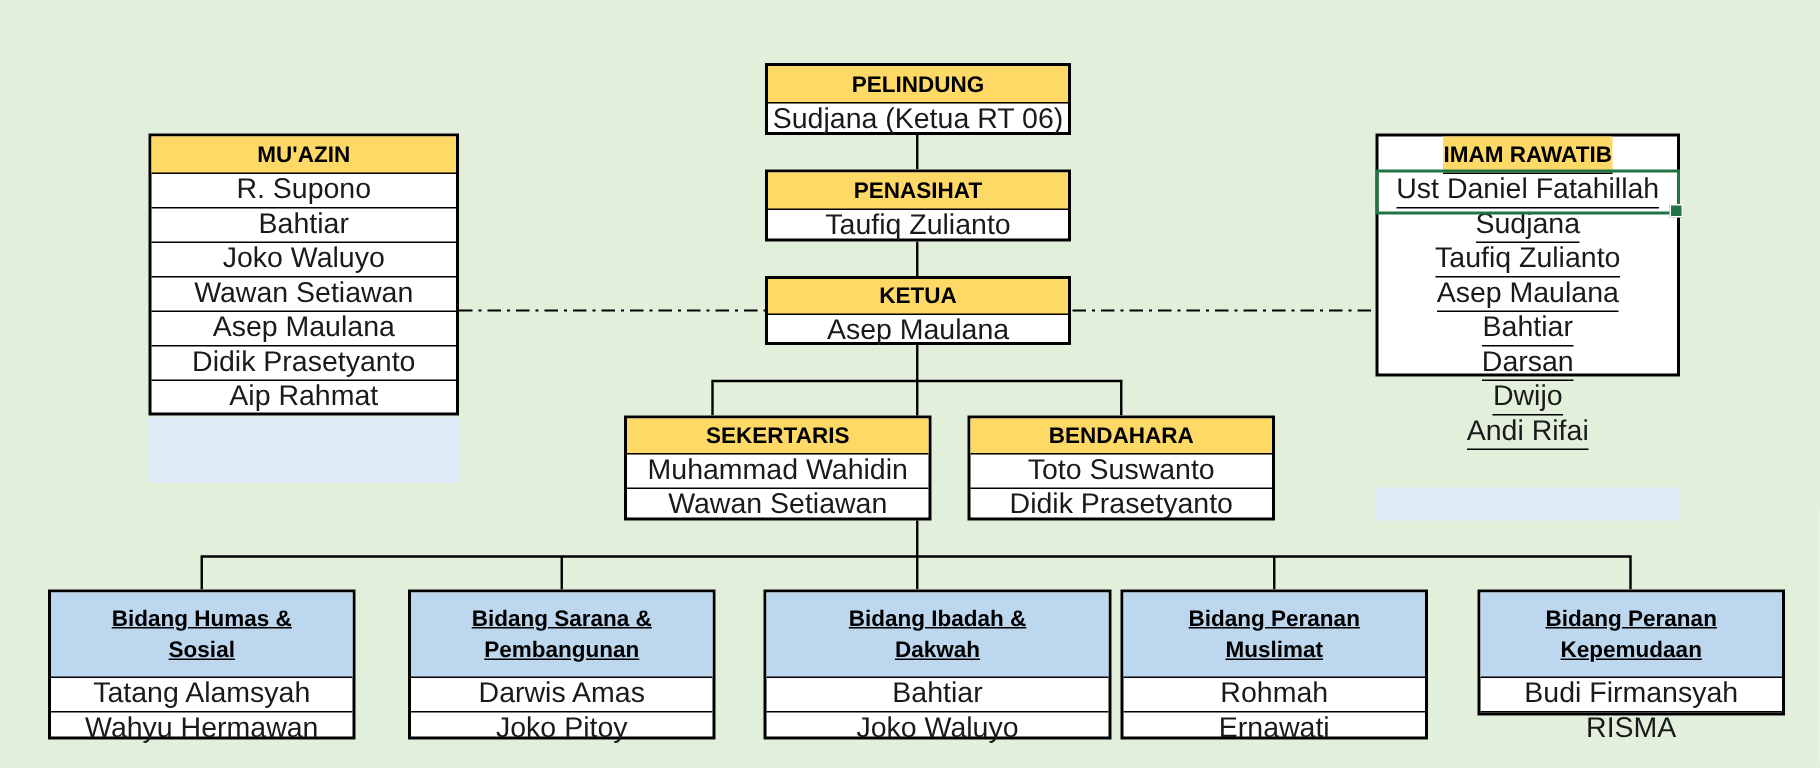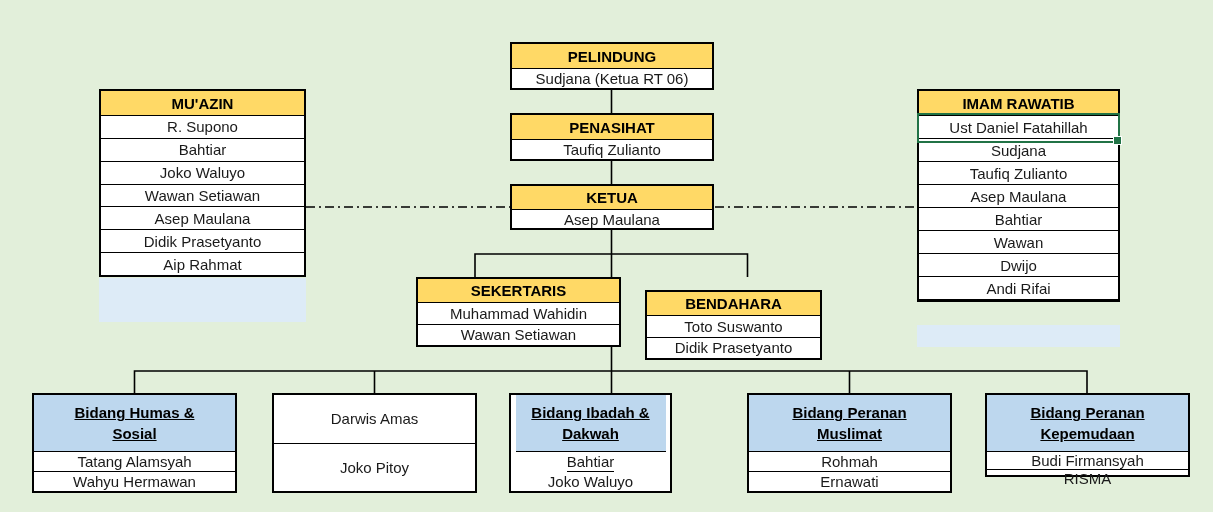--- a/index.html
+++ b/index.html
@@ -26,21 +26,21 @@
     font-weight:bold; font-size:15px; color:#000;
     border-bottom:1px solid #000;
     text-align:center;
   }
   .hdr.gold { background:#FFD966; }
   .hdr.blue { background:#BDD7EE;text-decoration:underline; }
   .hdr .wrapline { max-width:150px; line-height:21px; }
   .row {
     flex:1 1 0;
     display:flex; align-items:center; justify-content:center;
-    font-size:15px; color:#1a1a1a;
+    font-size:19px; color:#1a1a1a;
     border-bottom:1px solid #000;
     white-space:nowrap;
   }
   .row:last-child { border-bottom:none; }
 
   .strip { position:absolute; background:#DDEBF7; }
 
   .sel-outline {
     position:absolute;
     border:2px solid #217346;
@@ -98,62 +98,65 @@
     <div class="hdr gold" style="height:24px;">MU'AZIN</div>
     <div class="row">R. Supono</div>
     <div class="row">Bahtiar</div>
     <div class="row">Joko Waluyo</div>
     <div class="row">Wawan Setiawan</div>
     <div class="row">Asep Maulana</div>
     <div class="row">Didik Prasetyanto</div>
     <div class="row">Aip Rahmat</div>
   </div>
 
-  <div class="box" style="left:917px; top:89px; width:203px; height:213px;">
+  <div class="box" style="left:917px; top:89px; width:203px; height:162px;align-items:center;">
     <div class="hdr gold" style="height:24px;">IMAM RAWATIB</div>
     <div class="row">Ust Daniel Fatahillah</div>
     <div class="row">Sudjana</div>
     <div class="row">Taufiq Zulianto</div>
     <div class="row">Asep Maulana</div>
     <div class="row">Bahtiar</div>
-    <div class="row">Wawan</div>
+    <div class="row">Darsan</div>
     <div class="row">Dwijo</div>
     <div class="row">Andi Rifai</div>
 
     <div class="sel-outline" style="left:-2px; right:-2px; top:22px; height:26px;">
       <div class="fill-handle"></div>
     </div>
   </div>
 
   <div class="box" style="left:372px; top:277px; width:205px; height:70px;margin-left:44px;">
     <div class="hdr gold" style="height:23px;">SEKERTARIS</div>
     <div class="row">Muhammad Wahidin</div>
     <div class="row">Wawan Setiawan</div>
   </div>
 
-  <div class="box" style="left:645px; top:290px; width:177px; height:70px;">
+  <div class="box" style="left:645px; top:277px; width:205px; height:70px;">
     <div class="hdr gold" style="height:23px;">BENDAHARA</div>
     <div class="row">Toto Suswanto</div>
     <div class="row">Didik Prasetyanto</div>
   </div>
 
   <div class="box" style="left:32px; top:393px; width:205px; height:100px;">
     <div class="hdr blue" style="height:56px;">
       <span class="wrapline">Bidang Humas &amp; Sosial</span>
     </div>
     <div class="row">Tatang Alamsyah</div>
     <div class="row">Wahyu Hermawan</div>
   </div>
 
   <div class="box" style="left:272px; top:393px; width:205px; height:100px;">
+    <div class="hdr blue" style="height:56px;">
+      <span class="wrapline">Bidang Sarana &amp; Pembangunan</span>
+    </div>
     <div class="row">Darwis Amas</div>
     <div class="row">Joko Pitoy</div>
   </div>
 
-  <div class="box" style="left:509px; top:393px; width:163px; height:100px;align-items:center;">
+  <div class="box" style="left:509px; top:393px; width:232px; height:100px;">
     <div class="hdr blue" style="height:56px;">
       <span class="wrapline">Bidang Ibadah &amp; Dakwah</span>
     </div>
     <div class="row">Bahtiar</div>
     <div class="row">Joko Waluyo</div>
   </div>
 
   <div class="box" style="left:747px; top:393px; width:205px; height:100px;">
     <div class="hdr blue" style="height:56px;">
       <span class="wrapline">Bidang Peranan Muslimat</span>

